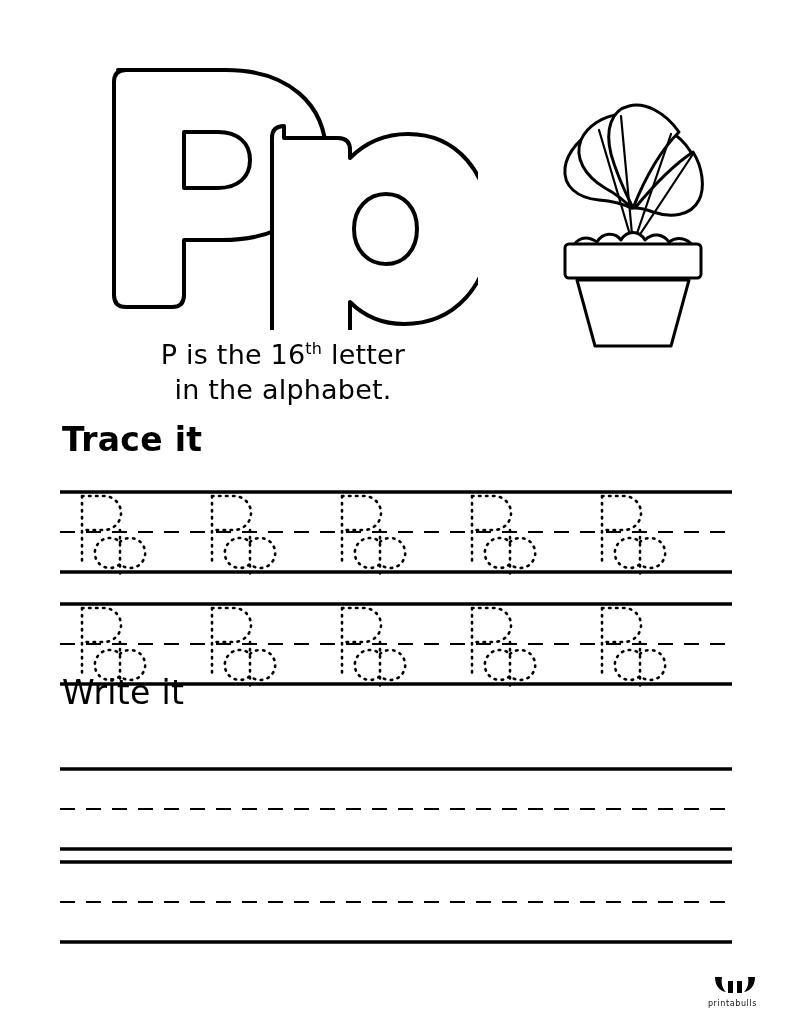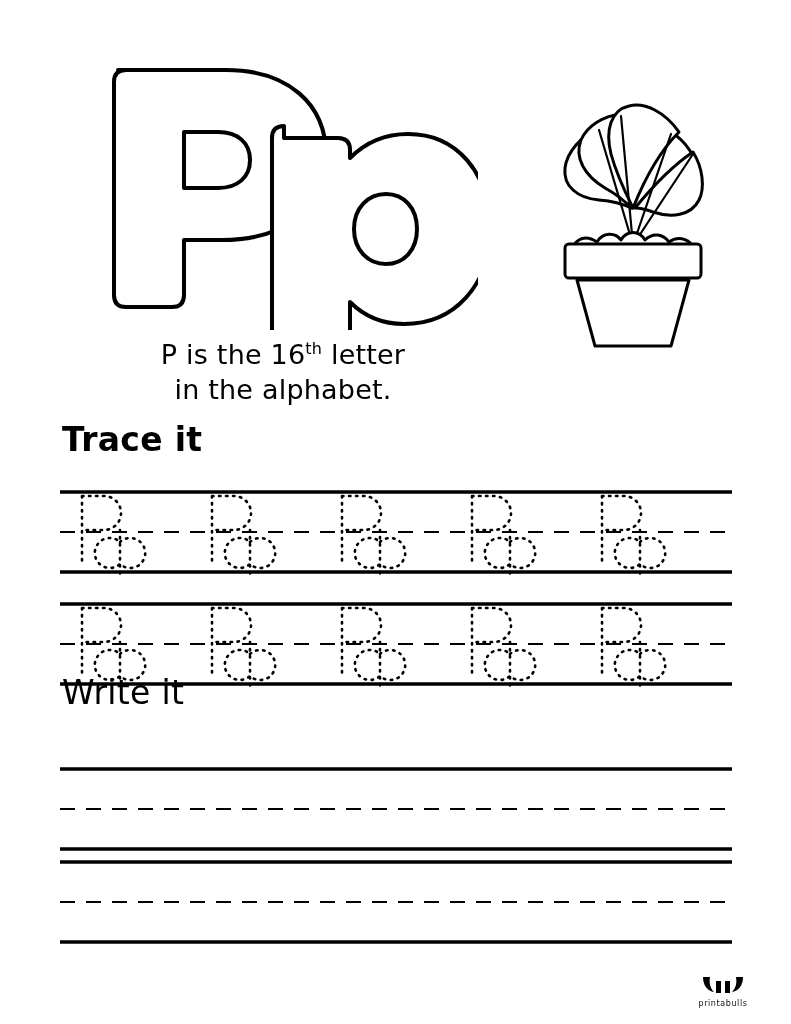--- a/index.html
+++ b/index.html
@@ -87,21 +87,21 @@
     width: 672px;
   }
   .rule-group svg { display: block; }
 
   
   .footer-logo {
     position: absolute;
     right: 34px;
     bottom: 16px;
     width: 68px;
-    text-align: center;
+    text-align: right;
   }
   .footer-logo .mark {
     display: block;
     height: 22px;
   }
   .footer-logo .brand {
     display: block;
     font-size: 8px;
     letter-spacing: 0.6px;
     margin-top: 2px;

